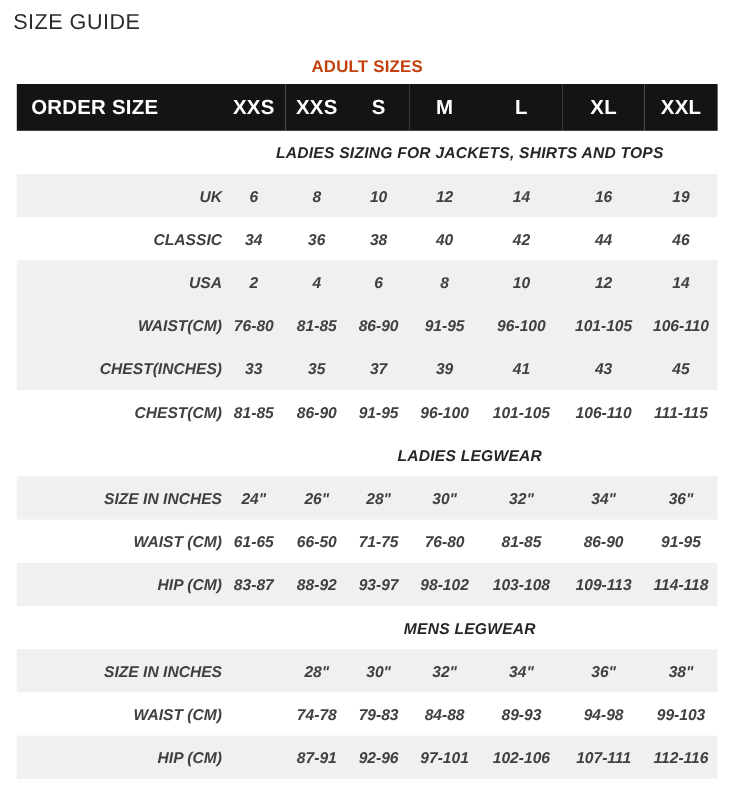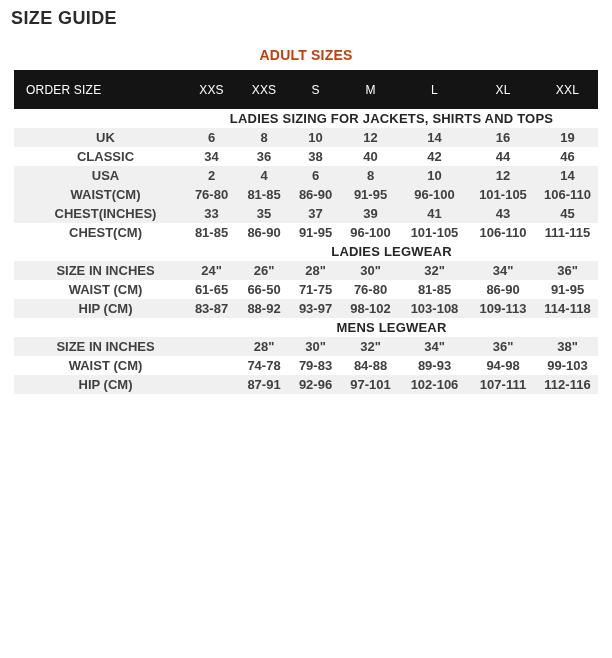--- a/index.html
+++ b/index.html
@@ -11,46 +11,46 @@
     --title-text:#2b2b2b;
   }
   *{box-sizing:border-box;}
   html,body{margin:0;padding:0;}
   body{
     width:612px;height:658px;overflow:hidden;background:#ffffff;
     font-family:"Liberation Sans","DejaVu Sans",sans-serif;
   }
   .page-title{
     margin:8px 0 0 11px;
-    font-size:18px;font-weight:700;letter-spacing:.4px;
+    font-size:18px;font-weight:400;letter-spacing:.4px;
     color:var(--title-text);
   }
   .table-wrap{margin:0 0 0 14px;width:584px;}
   .table-title{
     margin:18px 0 7px 0;text-align:center;
     font-size:14px;font-weight:700;letter-spacing:.2px;
     color:#c2410c;
   }
   table{
     width:584px;border-collapse:collapse;table-layout:fixed;
     font-size:13px;font-weight:700;color:var(--body-text);
   }
   thead tr{background:var(--header-bg);height:39px;}
   thead th{
-    color:var(--header-text);font-size:12px;font-weight:400;
+    color:var(--header-text);font-size:17px;font-weight:700;
     text-align:center;letter-spacing:.2px;padding:0;
   }
   thead th:first-child{text-align:left;padding-left:12px;}
-  tbody tr{height:19px;}
+  tbody tr{height:36px;font-style:italic;}
   tbody tr.shade{background:var(--stripe-bg);}
   tbody th,tbody td{
     padding:0;text-align:center;font-weight:700;font-size:13px;
     color:var(--body-text);vertical-align:middle;white-space:nowrap;
   }
-  tbody .row-label{text-align:center;padding-left:12px;}
+  tbody .row-label{text-align:right;padding-left:12px;}
   tbody .section-title{
     text-align:center;color:var(--section-text);letter-spacing:.2px;
   }
 </style>
 </head>
 <body>
 
 <div class="page">
   <h1 class="page-title">SIZE GUIDE</h1>
   <div class="table-wrap">

